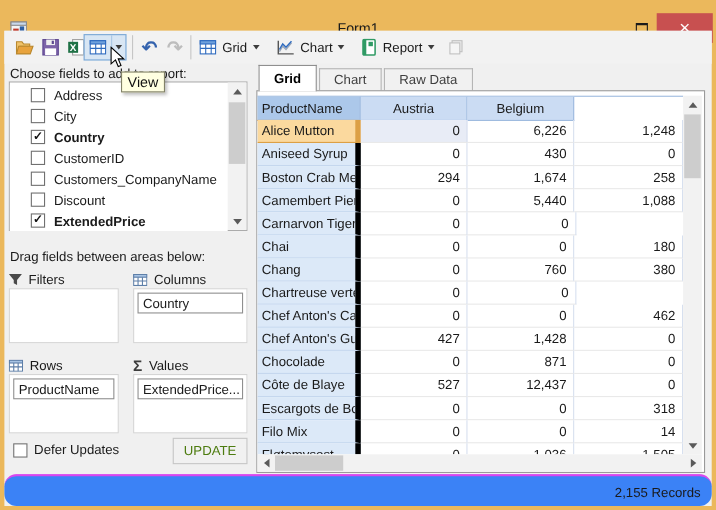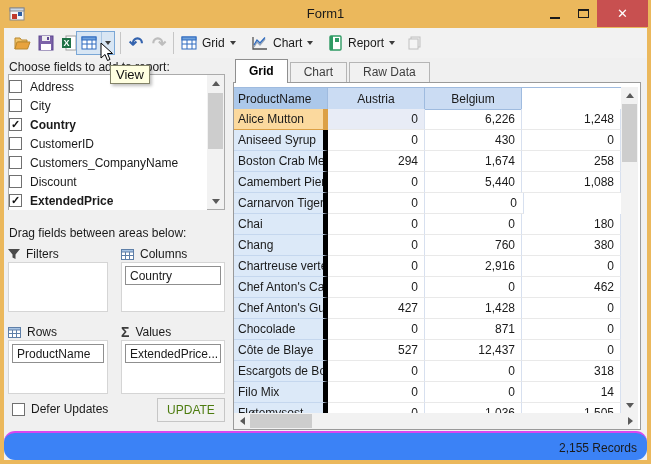--- a/index.html
+++ b/index.html
@@ -1,21 +1,21 @@
 <!DOCTYPE html>
 <html><head>
 <meta charset="utf-8">
 <style>
   * { margin:0; padding:0; box-sizing:border-box; }
   body { font-family:"Liberation Sans", sans-serif; background:#888; }
   .window { position:relative; width:651px; height:464px; background:#EBB85C; overflow:hidden;
             font-size:12px; color:#1A1A1A; }
 
   
-  .titlebar { position:absolute; left:0; top:0; width:651px; height:28px;text-decoration:underline; }
+  .titlebar { position:absolute; left:0; top:12px; width:651px; height:28px;text-decoration:underline; }
   .app-icon { position:absolute; left:9px; top:6px; width:16px; height:16px; }
   .win-title { position:absolute; left:0; right:0; top:6px; text-align:center; font-size:13px; color:#1A1A1A; }
   .capbtn { position:absolute; top:0; height:27px; display:flex; align-items:center; justify-content:center; }
   .btn-min { left:540px; width:29px; }
   .btn-max { left:569px; width:29px; }
   .btn-close { left:597px; width:51px; background:#C85050; color:#fff; font-size:13px; }
   .glyph-min { width:10px; height:2px; background:#1A1A1A; margin-top:8px; }
   .glyph-max { width:11px; height:9px; border:1px solid #1A1A1A; border-top:2px solid #1A1A1A; background:transparent; }
 
   
@@ -33,21 +33,21 @@
   .menu-btn { position:absolute; top:3px; height:24px; display:flex; align-items:center; gap:5px; padding:0 4px; }
   .menu-btn .mlabel { font-size:12px; color:#1A1A1A; }
   .undo-glyph { font-size:17px; font-weight:bold; color:#3463AE; line-height:1; }
   .redo-glyph { font-size:17px; font-weight:bold; color:#BDBDBD; line-height:1; }
 
   
   .section-label { position:absolute; color:#1A1A1A; }
   .field-list { position:absolute; left:8px; top:74px; width:217px; height:136px; background:#fff;
                 border:1px solid #ABABAB; }
   .field-items { position:absolute; left:0; top:2px; right:17px; }
-  .field-item { height:19px; display:flex; align-items:center; padding-left:0; gap:8px; background:#fff; }
+  .field-item { height:19px; display:flex; align-items:center; padding-left:19px; gap:8px; background:#fff; }
   .cb { width:13px; height:13px; border:1px solid #707070; background:#fff; font-size:11px; line-height:11px;
         text-align:center; color:#111; font-weight:bold; flex:0 0 13px; }
   .field-item .lbl { white-space:nowrap; }
   .field-item.checked .lbl { font-weight:bold; }
 
   
   .vscroll { position:absolute; width:17px; background:#F2F2F2; }
   .vscroll .sarrow { height:16px; display:flex; align-items:center; justify-content:center; }
   .tri-up { width:0;height:0;border-left:4px solid transparent;border-right:4px solid transparent;border-bottom:5px solid #5A5A5A; }
   .tri-down { width:0;height:0;border-left:4px solid transparent;border-right:4px solid transparent;border-top:5px solid #5A5A5A; }
@@ -398,21 +398,20 @@
   </div>
         <div class="grow">
     <div class="rh">Chang</div>
     <div class="dc">0</div>
     <div class="dc">760</div>
     <div class="dc">380</div>
   </div>
         <div class="grow">
     <div class="rh">Chartreuse verte</div>
     <div class="dc">0</div>
-    <div class="dc">2,916</div>
     <div class="dc">0</div>
   </div>
         <div class="grow">
     <div class="rh">Chef Anton's Caju</div>
     <div class="dc">0</div>
     <div class="dc">0</div>
     <div class="dc">462</div>
   </div>
         <div class="grow">
     <div class="rh">Chef Anton's Gum</div>

